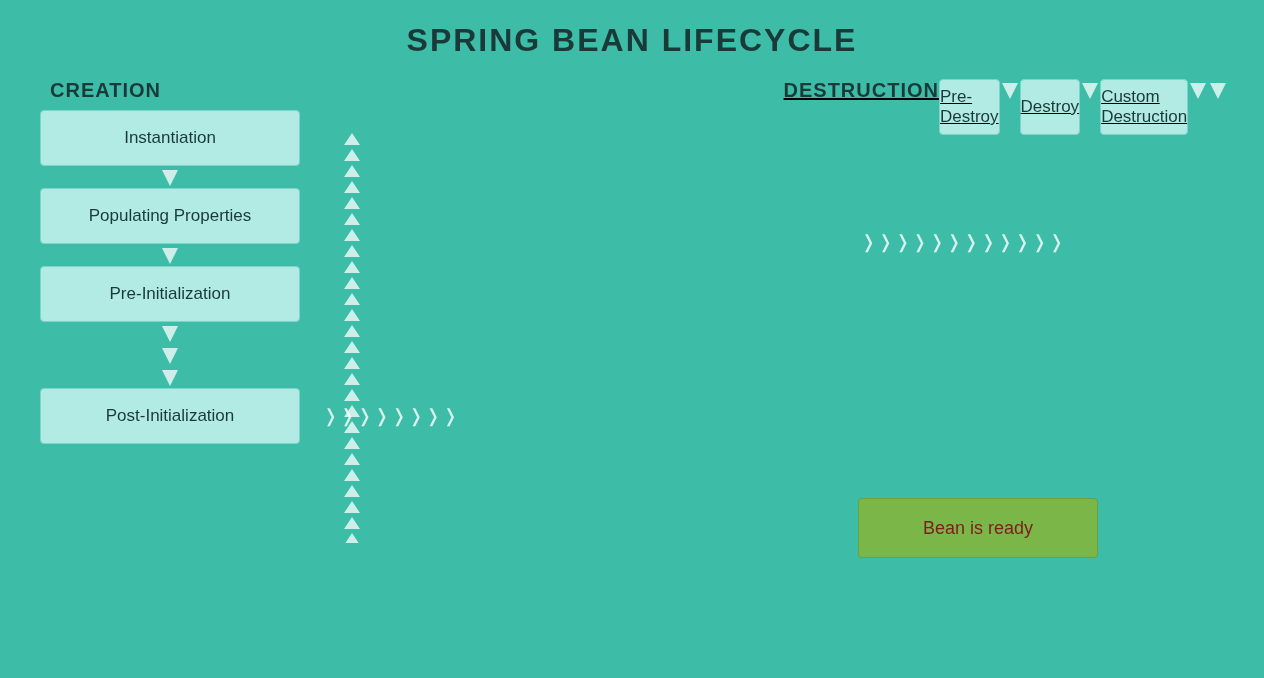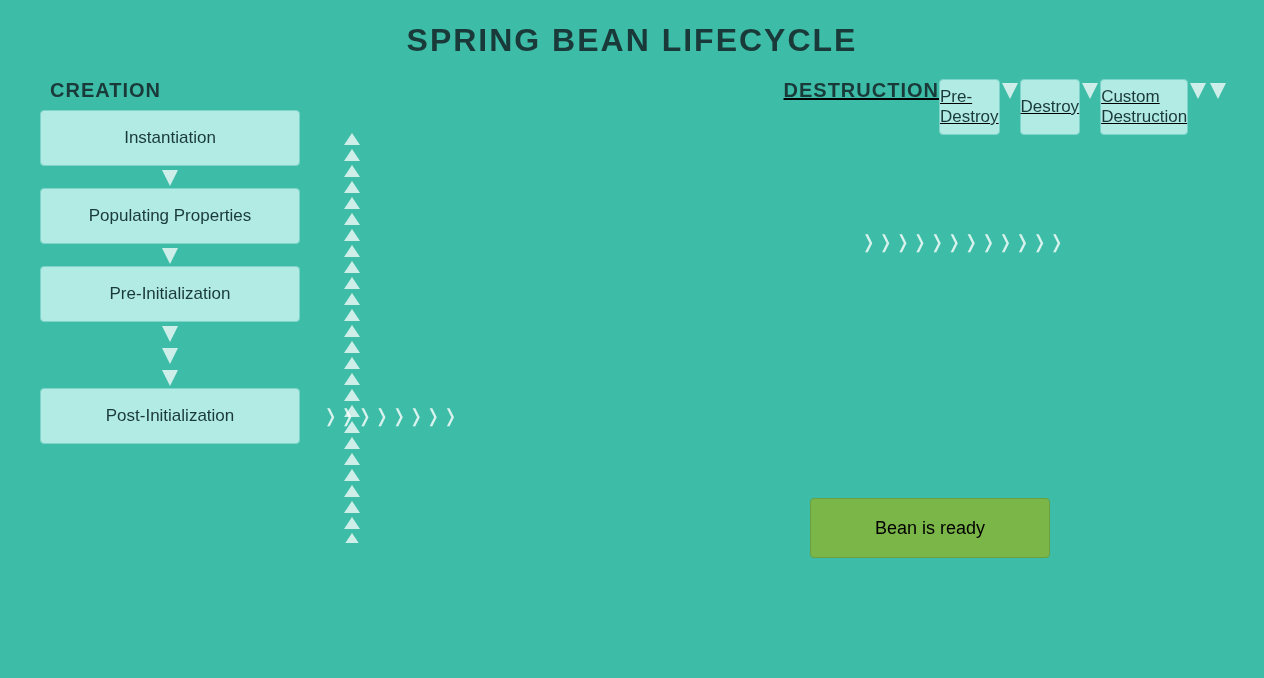--- a/index.html
+++ b/index.html
@@ -60,24 +60,25 @@
       align-items: center;
       justify-content: center;
       font-size: 17px;
       color: #1a3a3a;
       font-weight: 400;
     }
 
     .step-box.green {
       background: #7ab648;
       border: 1.5px solid #6aa040;
-      color: #000000;
+      color: #7f1d1d;
       width: 240px;
       height: 60px;
       font-size: 18px;
+      margin-left: 48px;
     }
 
     .step-box.red {
       background: #c0635a;
       border: 1.5px solid #a04d45;
       color: #1a3a3a;
       font-size: 17px;
     }
 
     .arrow-down {

